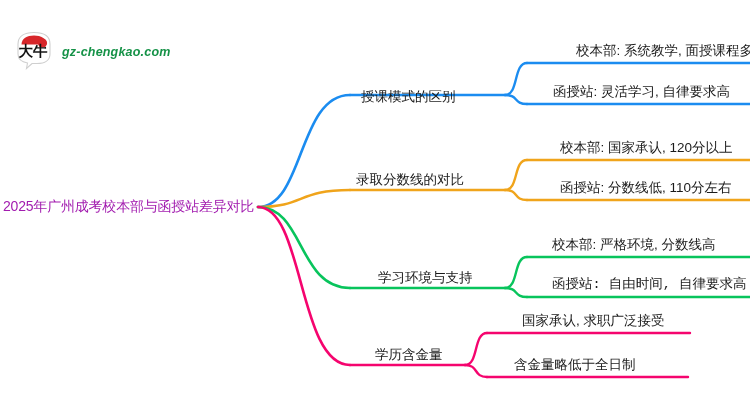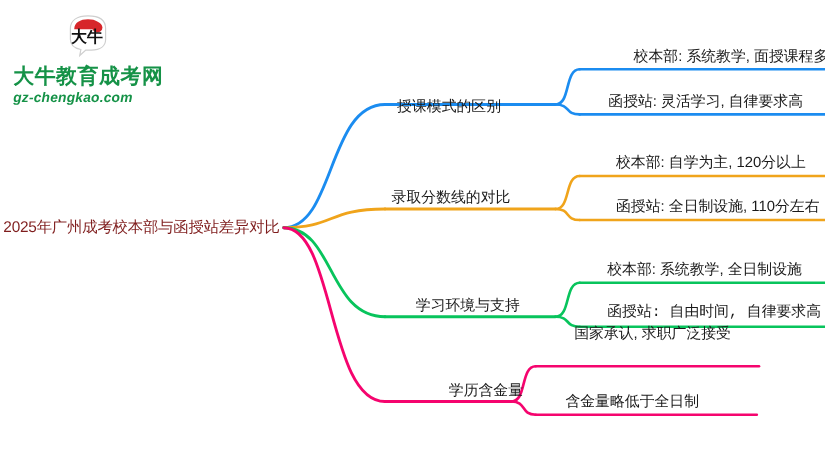--- a/index.html
+++ b/index.html
@@ -12,25 +12,24 @@
     height: 410px;
     position: relative;
     overflow: hidden;
     font-family: "Liberation Sans", "DejaVu Sans", sans-serif;
   }
 
   
   .logo-wrap {
     position: absolute;
     left: 12px;
-    top: 10px;
+    top: 28px;
     display: flex;
     align-items: center;
     gap: 6px;
-    flex-direction: column;
   }
   .logo-mark {
     position: relative;
     width: 44px;
     height: 44px;
     flex: 0 0 44px;
   }
   .logo-text-block {
     display: flex;
     flex-direction: column;
@@ -63,21 +62,21 @@
   .node-label {
     position: absolute;
     font-size: 13.5px;
     color: #1a1a1a;
     white-space: nowrap;
     line-height: 1;
   }
   .root-label {
     font-size: 14px;
     font-weight: normal;
-    color: #7f1d1d;
+    color: #a21caf;
     letter-spacing: -0.2px;
   }
   .branch-label {
     font-size: 13.5px;
   }
   .leaf-label {
     font-size: 13.5px;
   }
 </style>
 </head>
@@ -86,21 +85,20 @@
 <div class="logo-wrap">
   <div class="logo-mark">
     <svg width="44" height="44" viewBox="0 0 44 44">
       <path d="M6 16 C6 8.5 12 4.5 22 4.5 C32 4.5 38 8.5 38 16 L38 26 C38 32 33 35.5 25 35.5 L20 35.5 L14.5 40.5 L15.5 35 C9.5 34 6 31 6 26 Z" fill="#ffffff" stroke="#cfcfcf" stroke-width="1.1"></path>
       <path d="M9.5 16.5 C9.5 10.5 15 7.5 22 7.5 C29 7.5 34.5 10.5 34.5 16.5 Z" fill="#d7262a"></path>
       <circle cx="30.5" cy="15" r="4.6" fill="#d7262a"></circle>
       <text x="21" y="28" font-family="'Liberation Sans',sans-serif" font-size="14.5" font-weight="bold" fill="#111111" text-anchor="middle">大牛</text>
     </svg>
   </div>
   <div class="logo-text-block">
-    <div class="logo-title">大牛教育成考网</div>
     <div class="logo-sub">gz-chengkao.com</div>
   </div>
 </div>
 
 <svg id="map-svg" width="750" height="410">
   <g id="map-paths">
       <path d="M 258 207 C 304 207 298 95 350 95" fill="none" stroke="#1b8cf0" stroke-width="2.6" stroke-linecap="round"></path>
       <path d="M 350 95 L 505 95" fill="none" stroke="#1b8cf0" stroke-width="2.6" stroke-linecap="round"></path>
       <path d="M 505 95 C 519 95 513 63 527 63" fill="none" stroke="#1b8cf0" stroke-width="2.4" stroke-linecap="round"></path>
       <path d="M 527 63 L 750 63" fill="none" stroke="#1b8cf0" stroke-width="2.4" stroke-linecap="round"></path>
@@ -126,21 +124,21 @@
       <path d="M 487 377 L 688 377" fill="none" stroke="#f5046e" stroke-width="2.4" stroke-linecap="round"></path>
     </g>
 </svg>
 
 <div id="map-labels">
   <div class="node-label root-label" id="root-label" style="left: 3px; top: 199px;">2025年广州成考校本部与函授站差异对比</div>
 <div class="node-label branch-label" style="left: 361px; top: 78px; margin-top: 12px;">授课模式的区别</div>
     <div class="node-label leaf-label" style="left: 576px; top: 44px;">校本部: 系统教学, 面授课程多</div>
     <div class="node-label leaf-label" style="left: 553px; top: 85px;">函授站: 灵活学习, 自律要求高</div>
     <div class="node-label branch-label" style="left: 356px; top: 173px; text-align: center;">录取分数线的对比</div>
-    <div class="node-label leaf-label" style="left: 560px; top: 141px;">校本部: 自学为主, 120分以上</div>
-    <div class="node-label leaf-label" style="left: 560px; top: 181px;">函授站: 全日制设施, 110分左右</div>
+    <div class="node-label leaf-label" style="left: 560px; top: 141px;">校本部: 国家承认, 120分以上</div>
+    <div class="node-label leaf-label" style="left: 560px; top: 181px;">函授站: 分数线低, 110分左右</div>
     <div class="node-label branch-label" style="left: 378px; top: 271px;">学习环境与支持</div>
-    <div class="node-label leaf-label" style="left: 552px; top: 238px;">校本部: 系统教学, 全日制设施</div>
+    <div class="node-label leaf-label" style="left: 552px; top: 238px;">校本部: 严格环境, 分数线高</div>
     <div class="node-label leaf-label" style="left: 552px; top: 278px; font-family: Liberation Mono, monospace;">函授站: 自由时间, 自律要求高</div>
-    <div class="node-label branch-label" style="left: 375px; top: 348px; margin-left: 33px;">学历含金量</div>
-    <div class="node-label leaf-label" style="left: 522px; top: 296px;">国家承认, 求职广泛接受</div>
+    <div class="node-label branch-label" style="left: 375px; top: 348px;">学历含金量</div>
+    <div class="node-label leaf-label" style="left: 522px; top: 314px;">国家承认, 求职广泛接受</div>
     <div class="node-label leaf-label" style="left: 514px; top: 358px;">含金量略低于全日制</div>
   </div>
 
 </body></html>

